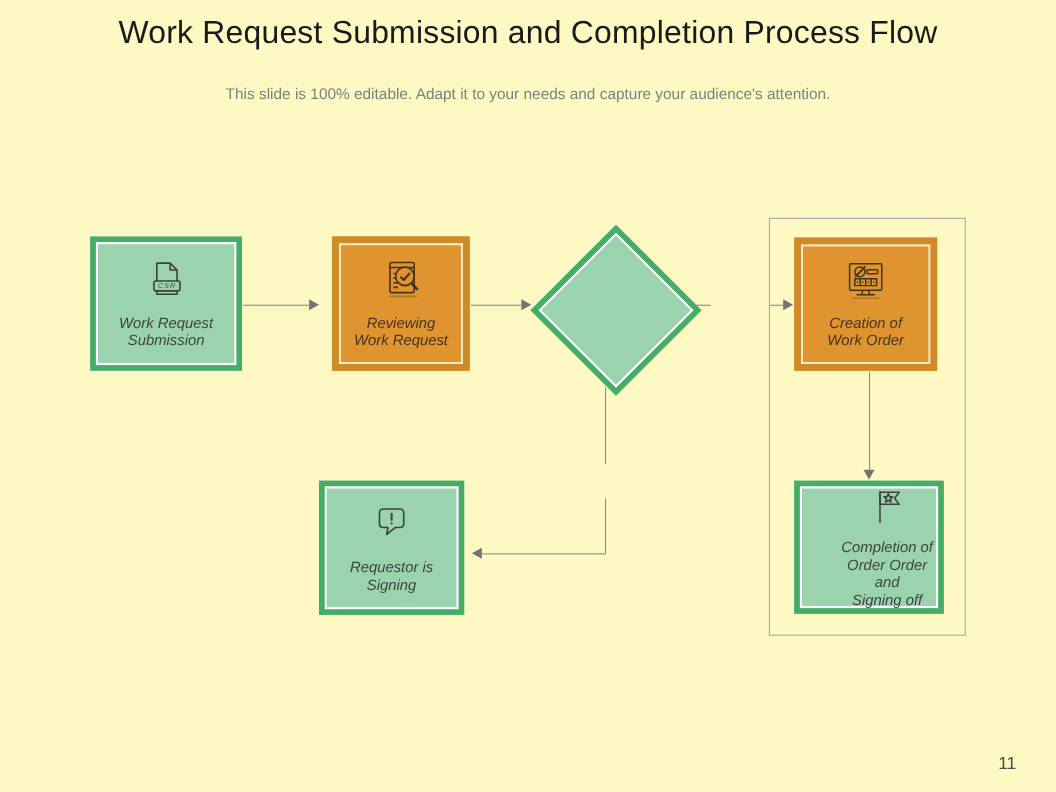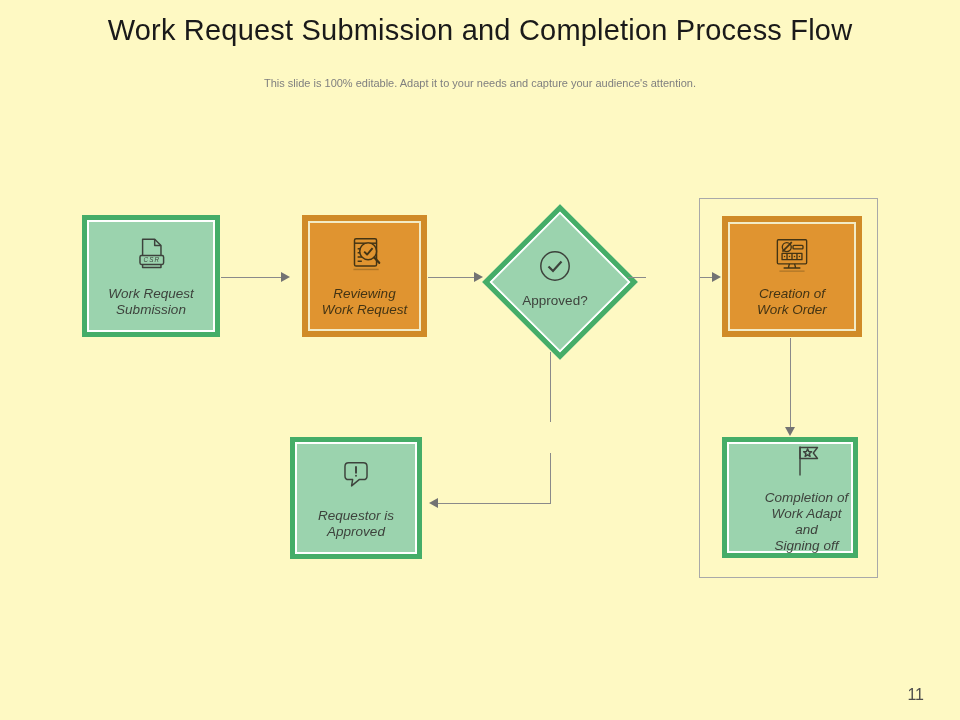--- a/index.html
+++ b/index.html
@@ -6,21 +6,21 @@
   .slide{
     position:relative;width:960px;height:720px;background:#fef9c3;overflow:hidden;
     font-family:"Liberation Sans","DejaVu Sans",sans-serif;
   }
   .title{
     position:absolute;left:0;top:14px;width:960px;text-align:center;
     font-size:29px;font-weight:400;letter-spacing:.2px;color:var(--title-color,#1a1a1a);
   }
   .subtitle{
     position:absolute;left:0;top:77px;width:960px;text-align:center;
-    font-size:11px;color:var(--subtitle-color,#7f7f7f);
+    font-size:14px;color:var(--subtitle-color,#7f7f7f);
   }
   .page-number{
     position:absolute;right:36px;top:686px;font-size:16px;color:var(--page-number-color,#4d4d4d);
   }
   
   .node{
     position:absolute;box-sizing:border-box;display:flex;flex-direction:column;
     align-items:center;justify-content:center;gap:9px;text-align:center;font-style:italic;
   }
   .node--green{
@@ -103,31 +103,22 @@
         <path d="M9 32.8 H33" opacity="0.3"></path>
       </svg>
     </span>
     <div class="node-label">
       <span>Reviewing</span>
       <span>Work Request</span>
     </div>
   </div>
 
   <div class="diamond-shape"></div>
-  <div class="diamond-content">
-    <span class="icon">
-      <svg width="36" height="36" viewBox="0 0 36 36" fill="none" stroke="currentColor" stroke-width="1.5">
-        <circle cx="18" cy="18" r="14.2"></circle>
-        <path d="M11.5 18.5 L16 23 L24.5 13.5" stroke-width="2.2"></path>
-      </svg>
-    </span>
-    <div class="node-label">Approved?</div>
-  </div>
 
-  <div class="node node--orange" style="left:722px;top:216px;width:140px;height:121px;">
+  <div class="node node--orange" style="left:722px;top:216px;width:130px;height:121px;">
     <span class="icon">
       <svg width="46" height="42" viewBox="0 0 44 40" fill="none" stroke="currentColor" stroke-width="1.3" stroke-linejoin="round">
         <rect x="8" y="4.5" width="28" height="23" rx="1"></rect>
         <circle cx="17" cy="11.5" r="4.3"></circle>
         <path d="M12.8 15.8 L21.8 6.8" stroke-width="1.6"></path>
         <rect x="23" y="9.8" width="9.5" height="3.4" rx="0.8"></rect>
         <rect x="12.5" y="17.5" width="19" height="6"></rect>
         <path d="M17.25 17.5 V23.5 M22 17.5 V23.5 M26.75 17.5 V23.5"></path>
         <circle cx="14.9" cy="20.5" r="0.7" fill="currentColor" stroke="none"></circle>
         <circle cx="19.6" cy="20.5" r="0.7" fill="currentColor" stroke="none"></circle>
@@ -146,36 +137,36 @@
   <div class="node node--green" style="left:722px;top:437px;width:136px;height:121px;padding-left:33px;">
     <span class="icon">
       <svg width="40" height="40" viewBox="0 0 40 40" fill="none" stroke="currentColor" stroke-width="1.4" stroke-linejoin="round">
         <path d="M13 5.5 V34.5"></path>
         <path d="M13 6.5 H30.5 L26.3 12 L30.5 17.5 H13 Z"></path>
         <polygon points="20.6,7.8 21.7,10.5 24.6,10.7 22.3,12.6 23.1,15.4 20.6,13.8 18.1,15.4 18.9,12.6 16.6,10.7 19.5,10.5"></polygon>
       </svg>
     </span>
     <div class="node-label">
       <span>Completion of</span>
-      <span>Work Adapt and</span>
+      <span>Order Order and</span>
       <span>Signing off</span>
     </div>
   </div>
 
   <div class="node node--green" style="left:290px;top:437px;width:132px;height:122px;">
     <span class="icon">
       <svg width="42" height="42" viewBox="0 0 40 40" fill="none" stroke="currentColor" stroke-width="1.4" stroke-linejoin="round">
         <path d="M13 5.5 H27 Q30.5 5.5 30.5 9 V18 Q30.5 21.5 27 21.5 H23 L15.8 27.5 L16.8 21.5 H13 Q9.5 21.5 9.5 18 V9 Q9.5 5.5 13 5.5 Z"></path>
         <path d="M20 9.5 V15" stroke-width="1.8" stroke-linecap="round"></path>
         <circle cx="20" cy="17.9" r="0.9" fill="currentColor" stroke="none"></circle>
       </svg>
     </span>
     <div class="node-label">
       <span>Requestor is</span>
-      <span>Approved</span>
+      <span>Signing</span>
     </div>
   </div>
 
   <div class="hline" style="left:221px;top:277px;width:60px;"></div>
   <div class="ah ah--right" style="left:281px;top:272px;"></div>
 
   <div class="hline" style="left:428px;top:277px;width:46px;"></div>
   <div class="ah ah--right" style="left:474px;top:272px;"></div>
 
   <div class="hline" style="left:628px;top:277px;width:18px;"></div>

